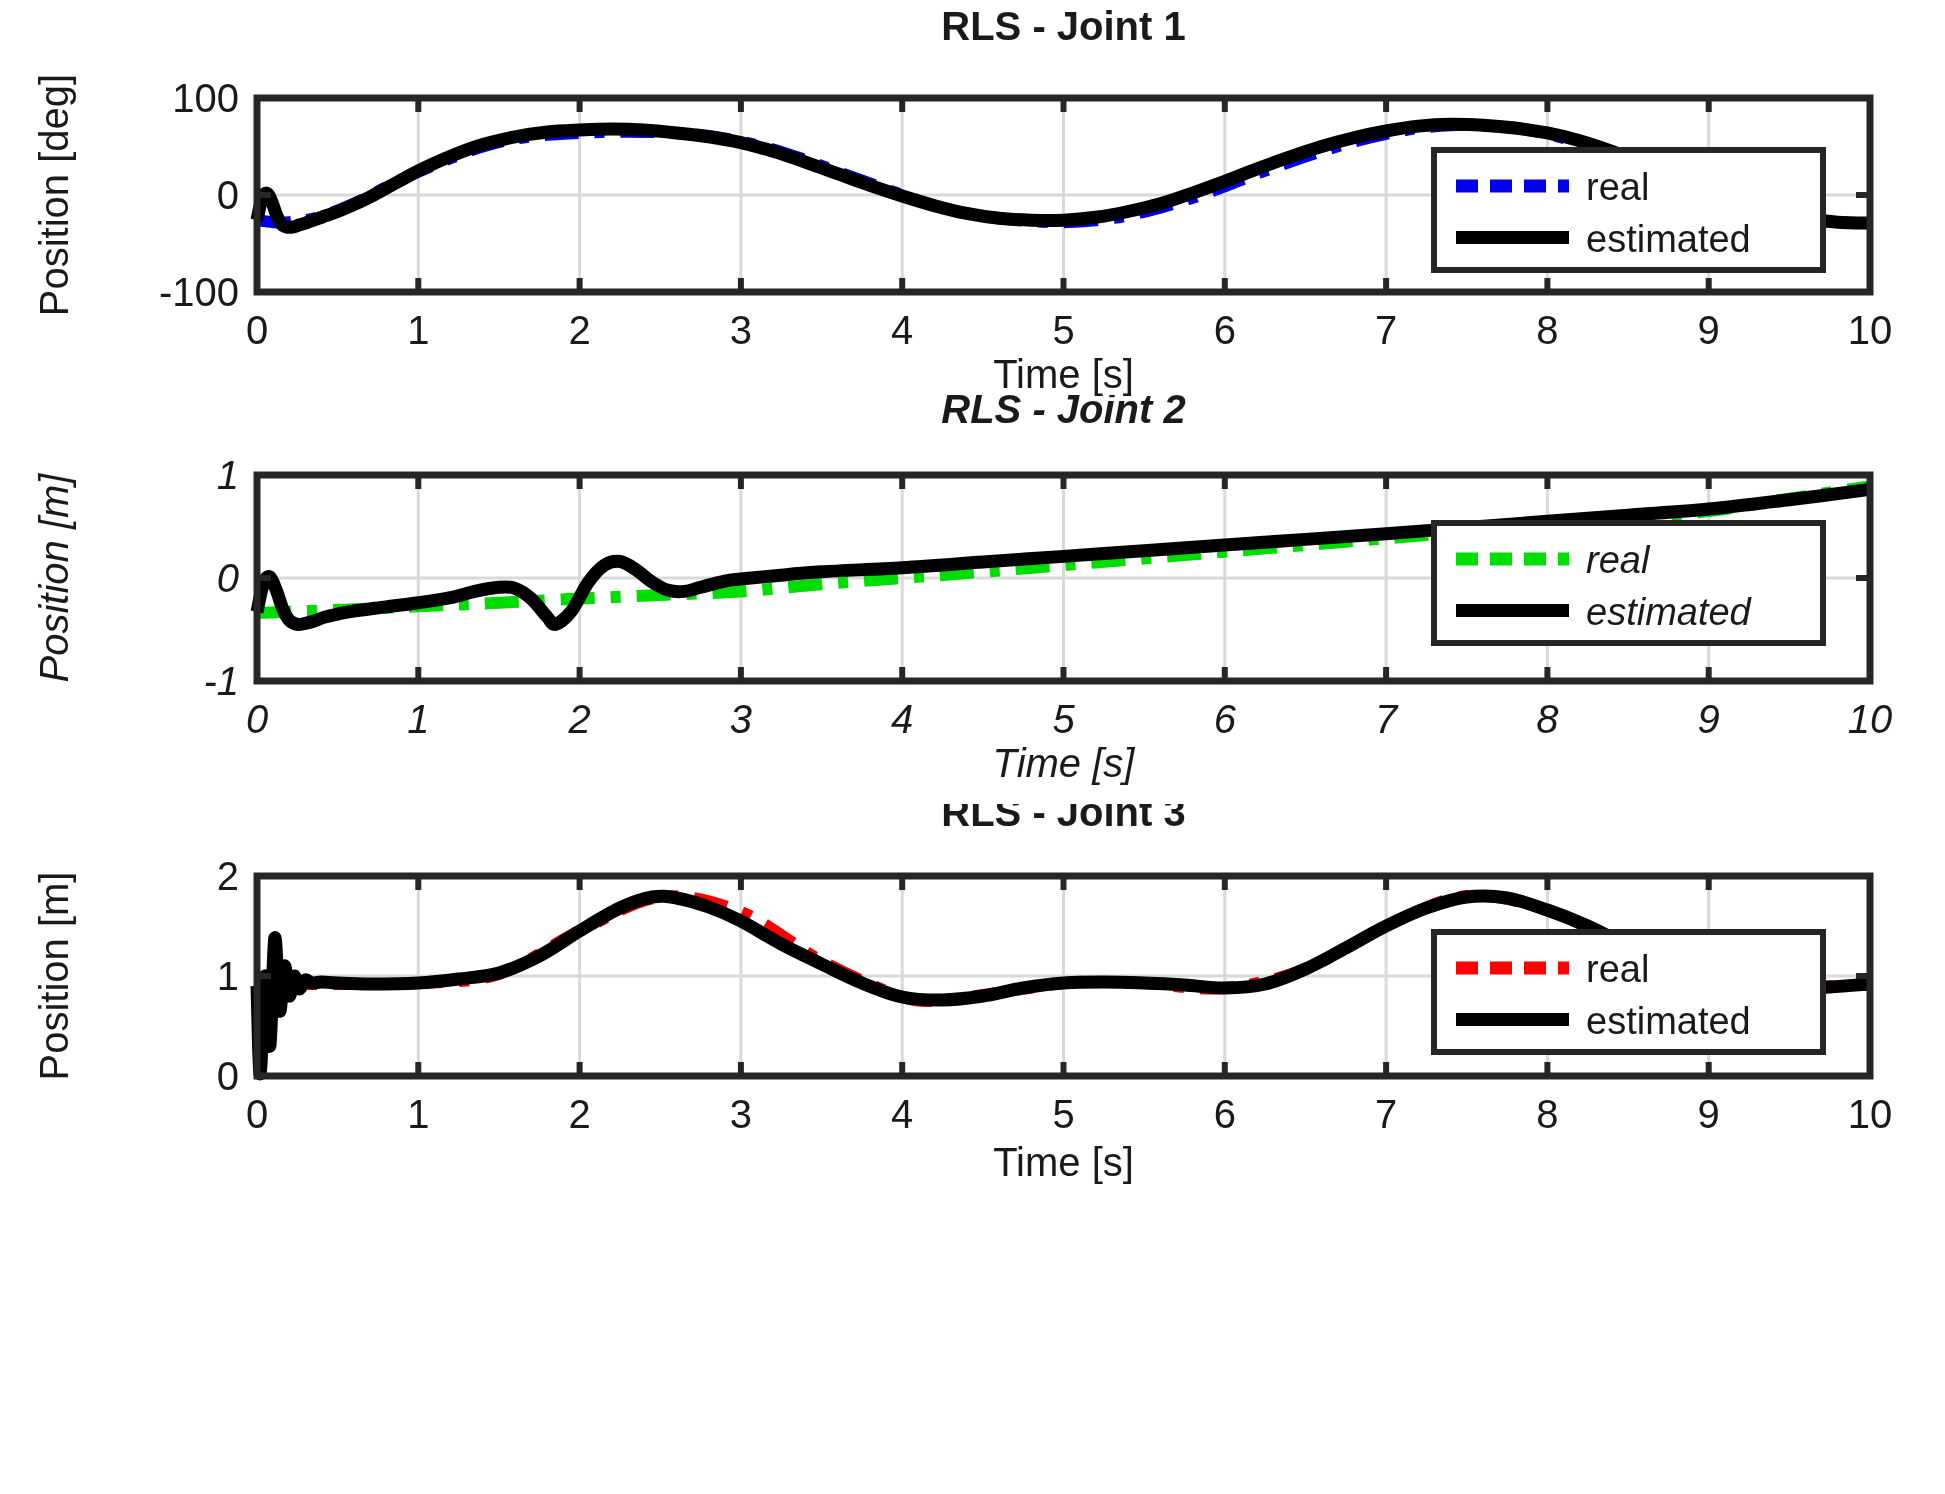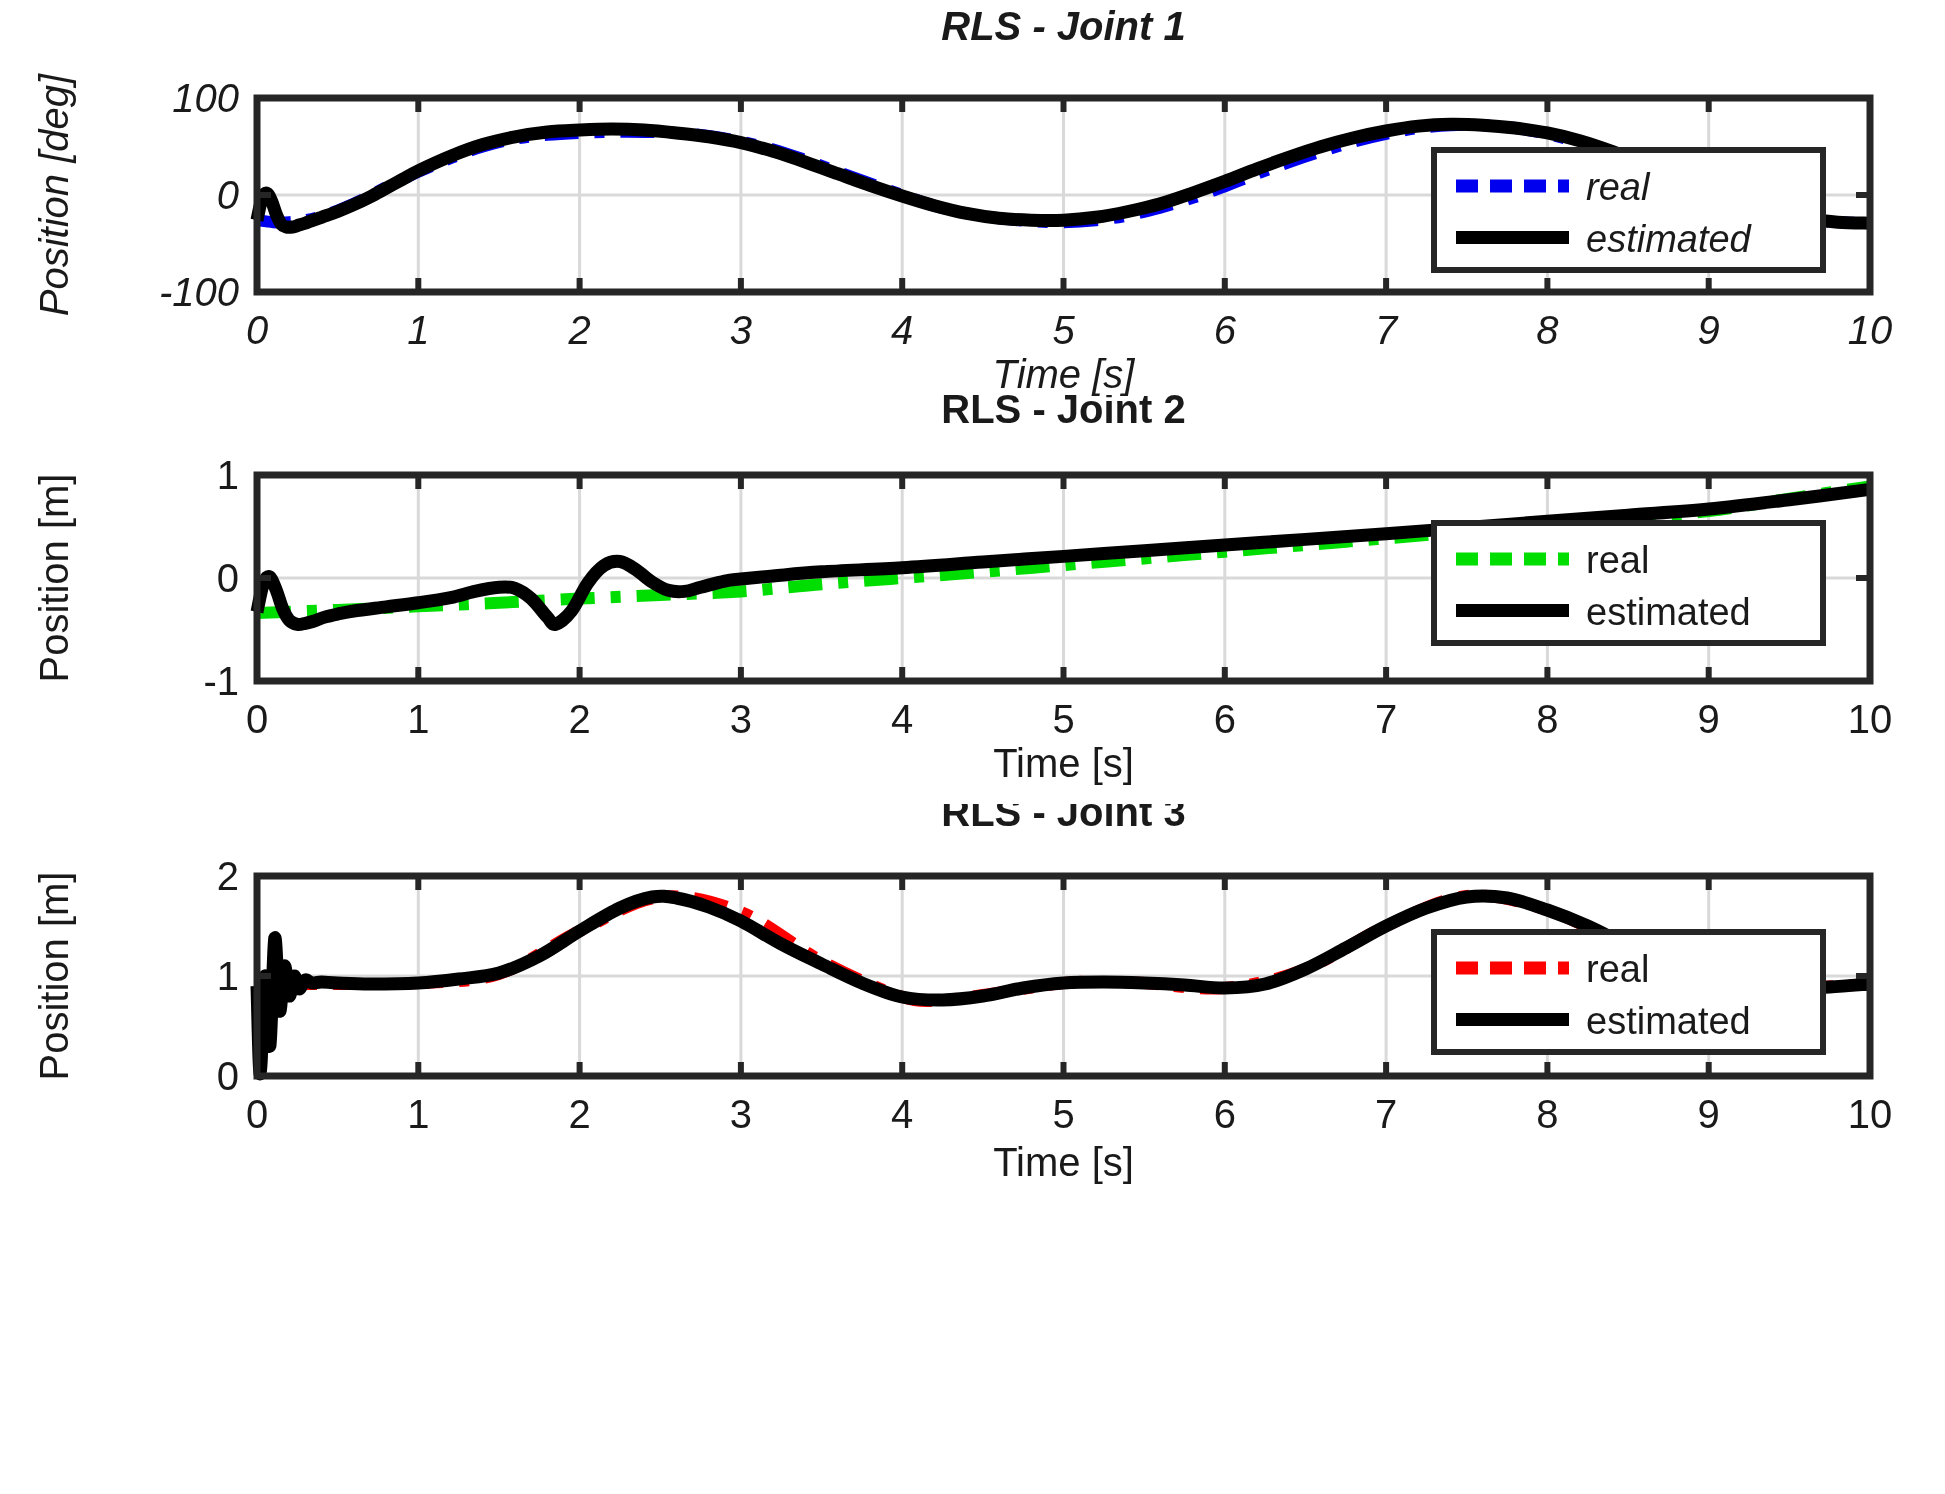--- a/index.html
+++ b/index.html
@@ -17,21 +17,21 @@
   .axlabel-txt{font-size:40px;text-anchor:middle;}
   .tick-txt{font-size:40px;text-anchor:middle;}
   .ytick-txt{font-size:40px;text-anchor:end;}
   .legend-txt{font-size:38px;text-anchor:start;}
 </style>
 </head>
 <body>
 
 <div id="root">
 
-  <div class="panel" style="top:0px;height:410px;font-style:italic;">
+  <div class="panel" style="top:0px;height:410px;">
     <svg class="chart-svg" width="1945" height="410" viewBox="0 0 1945 410">
         <text x="1063.5" y="40" class="title-txt">RLS - Joint 1</text>
         <text x="0" y="0" class="axlabel-txt" transform="translate(68,195) rotate(-90)">Position [deg]</text>
         <rect x="257" y="98" width="1613" height="194" fill="#ffffff"></rect>
         <line x1="257" y1="98" x2="257" y2="292" stroke="#d9d9d9" stroke-width="3"></line>
         <line x1="418.3" y1="98" x2="418.3" y2="292" stroke="#d9d9d9" stroke-width="3"></line>
         <line x1="579.6" y1="98" x2="579.6" y2="292" stroke="#d9d9d9" stroke-width="3"></line>
         <line x1="740.9" y1="98" x2="740.9" y2="292" stroke="#d9d9d9" stroke-width="3"></line>
         <line x1="902.2" y1="98" x2="902.2" y2="292" stroke="#d9d9d9" stroke-width="3"></line>
         <line x1="1063.5" y1="98" x2="1063.5" y2="292" stroke="#d9d9d9" stroke-width="3"></line>
@@ -92,21 +92,21 @@
         <g>
           <rect x="1434" y="150" width="389" height="120" fill="#ffffff" stroke="#262626" stroke-width="6"></rect>
           <line x1="1456" y1="186" x2="1569" y2="186" stroke="#0000ee" stroke-width="13" stroke-linecap="butt" stroke-dasharray="22 12"></line>
           <text x="1586" y="200" class="legend-txt">real</text>
           <line x1="1456" y1="237.6" x2="1569" y2="237.6" stroke="#000000" stroke-width="13" stroke-linecap="butt"></line>
           <text x="1586" y="251.6" class="legend-txt">estimated</text>
         </g>
       </svg>
   </div>
 
-  <div class="panel" style="top:395px;height:400px;">
+  <div class="panel" style="top:395px;height:400px;font-style:italic;">
     <svg class="chart-svg" width="1945" height="400" viewBox="0 0 1945 400">
         <text x="1063.5" y="28" class="title-txt">RLS - Joint 2</text>
         <text x="0" y="0" class="axlabel-txt" transform="translate(68,183) rotate(-90)">Position [m]</text>
         <rect x="257" y="80" width="1613" height="206" fill="#ffffff"></rect>
         <line x1="257" y1="80" x2="257" y2="286" stroke="#d9d9d9" stroke-width="3"></line>
         <line x1="418.3" y1="80" x2="418.3" y2="286" stroke="#d9d9d9" stroke-width="3"></line>
         <line x1="579.6" y1="80" x2="579.6" y2="286" stroke="#d9d9d9" stroke-width="3"></line>
         <line x1="740.9" y1="80" x2="740.9" y2="286" stroke="#d9d9d9" stroke-width="3"></line>
         <line x1="902.2" y1="80" x2="902.2" y2="286" stroke="#d9d9d9" stroke-width="3"></line>
         <line x1="1063.5" y1="80" x2="1063.5" y2="286" stroke="#d9d9d9" stroke-width="3"></line>

